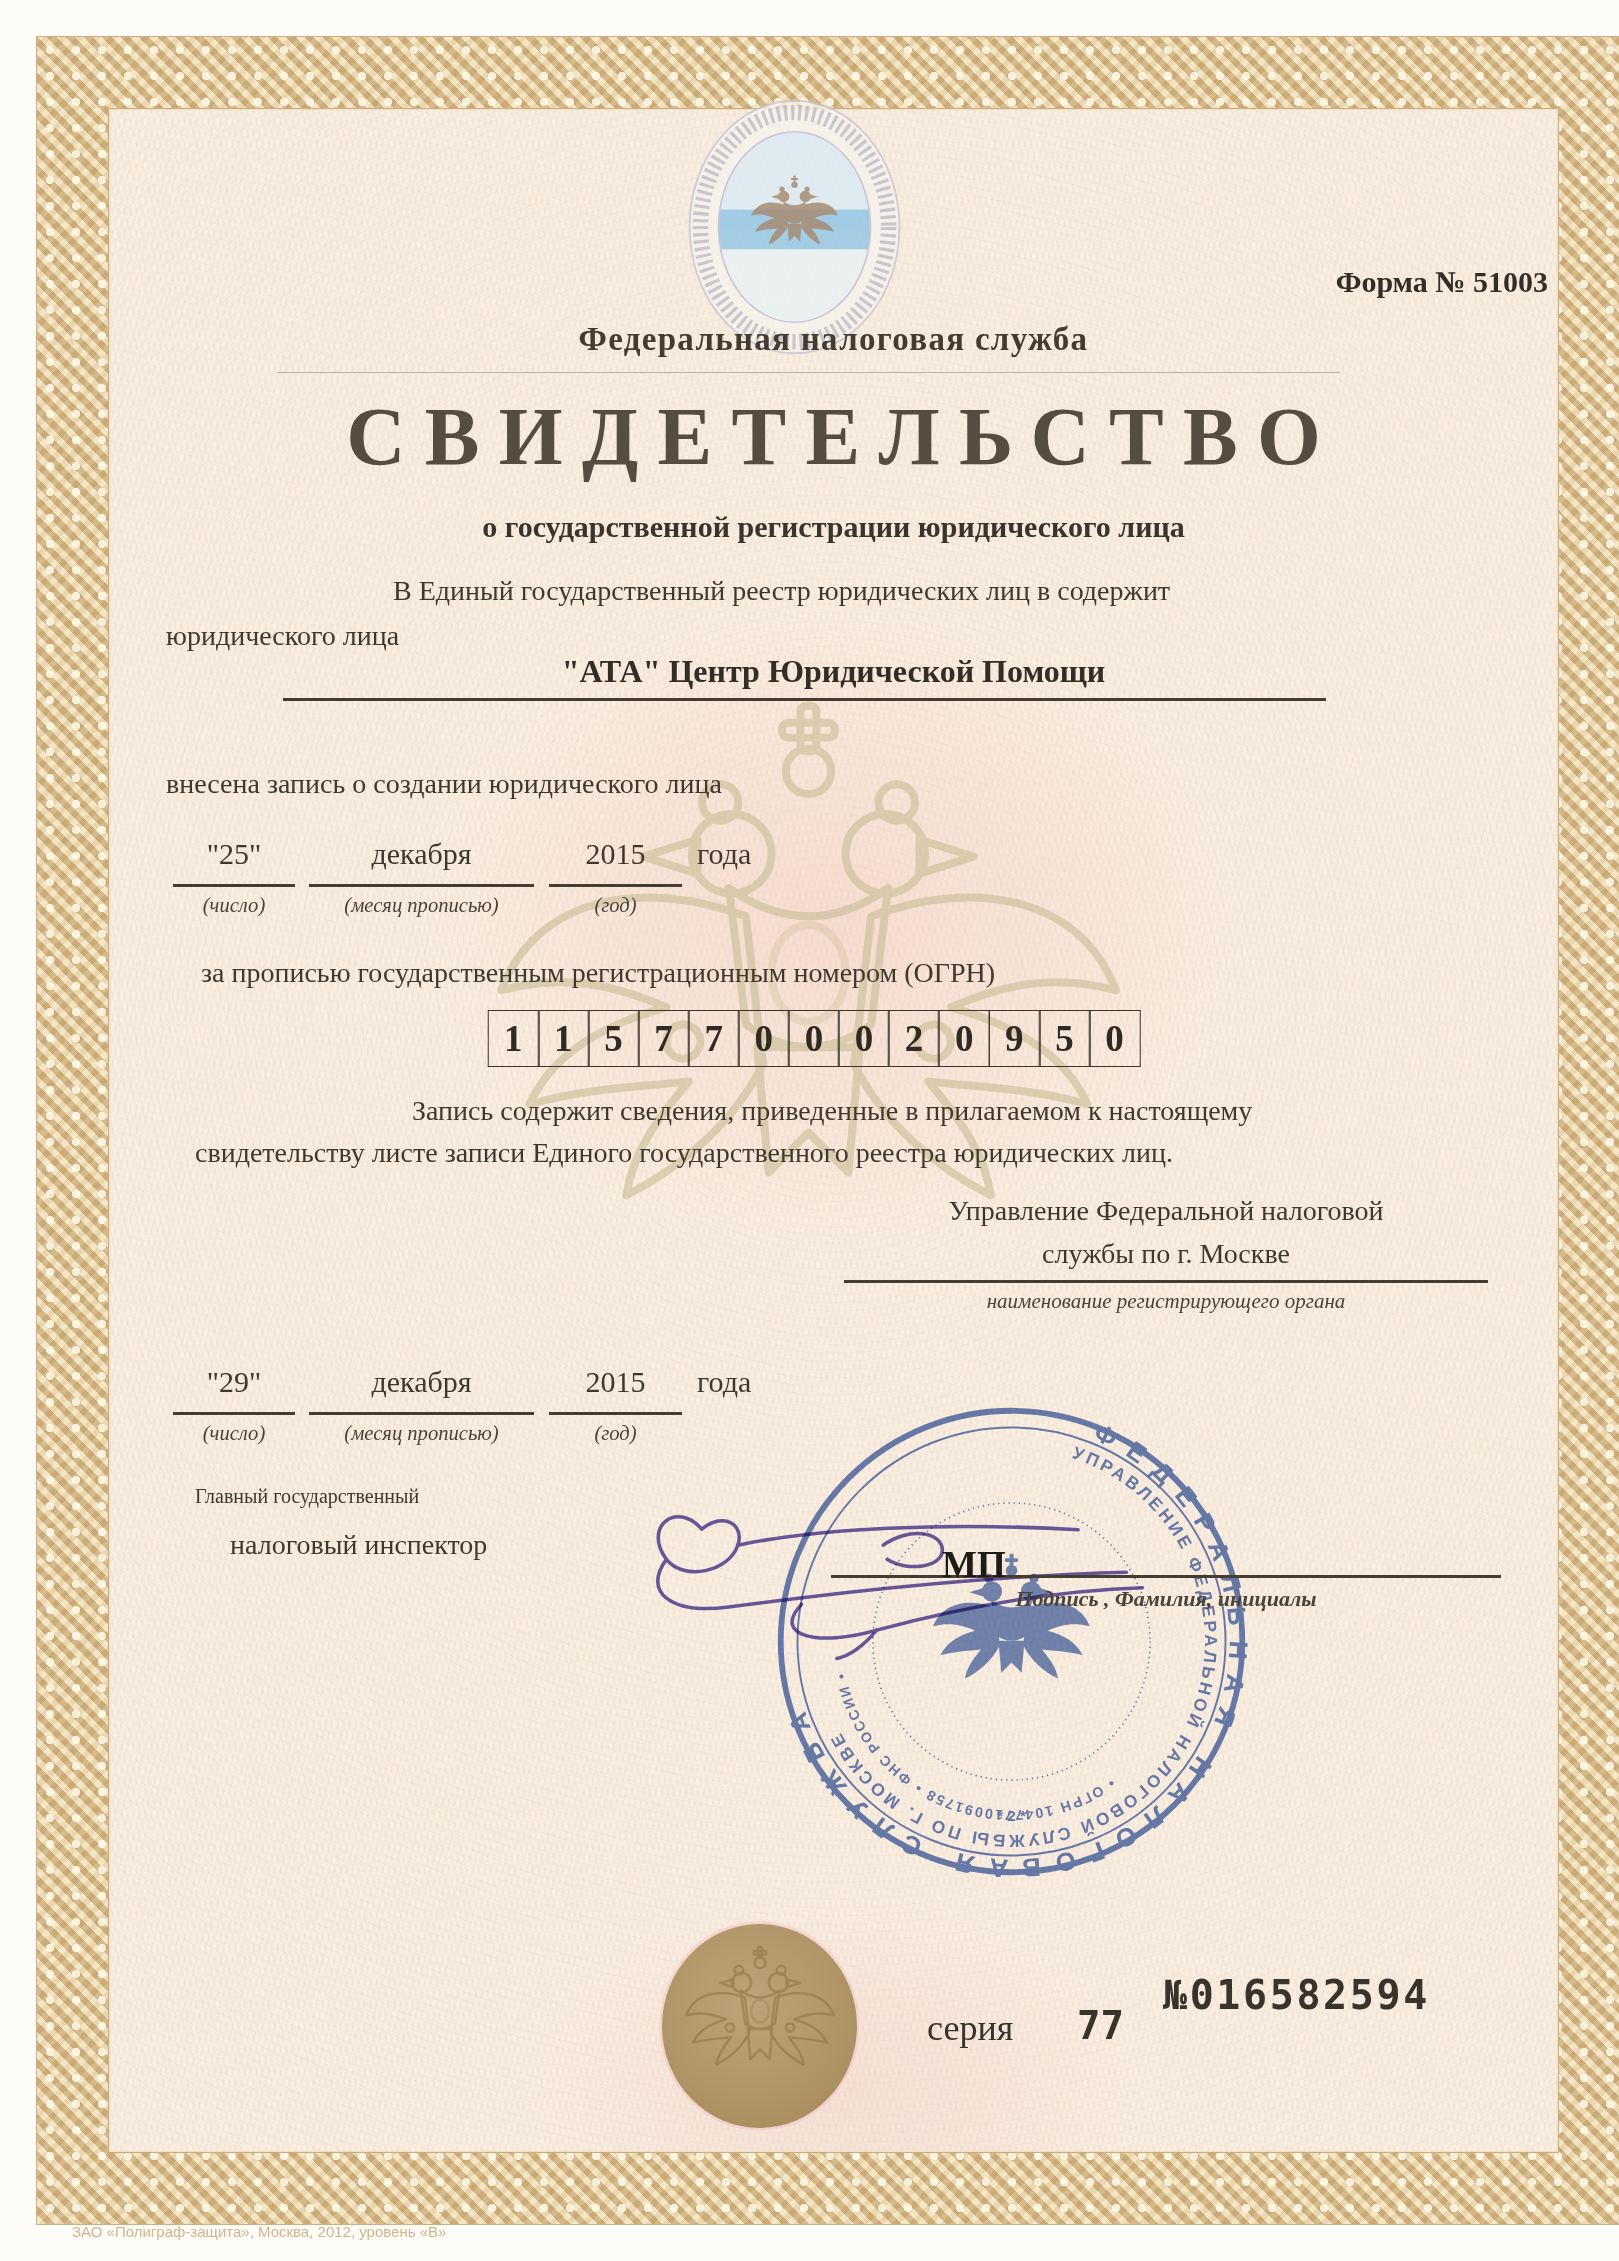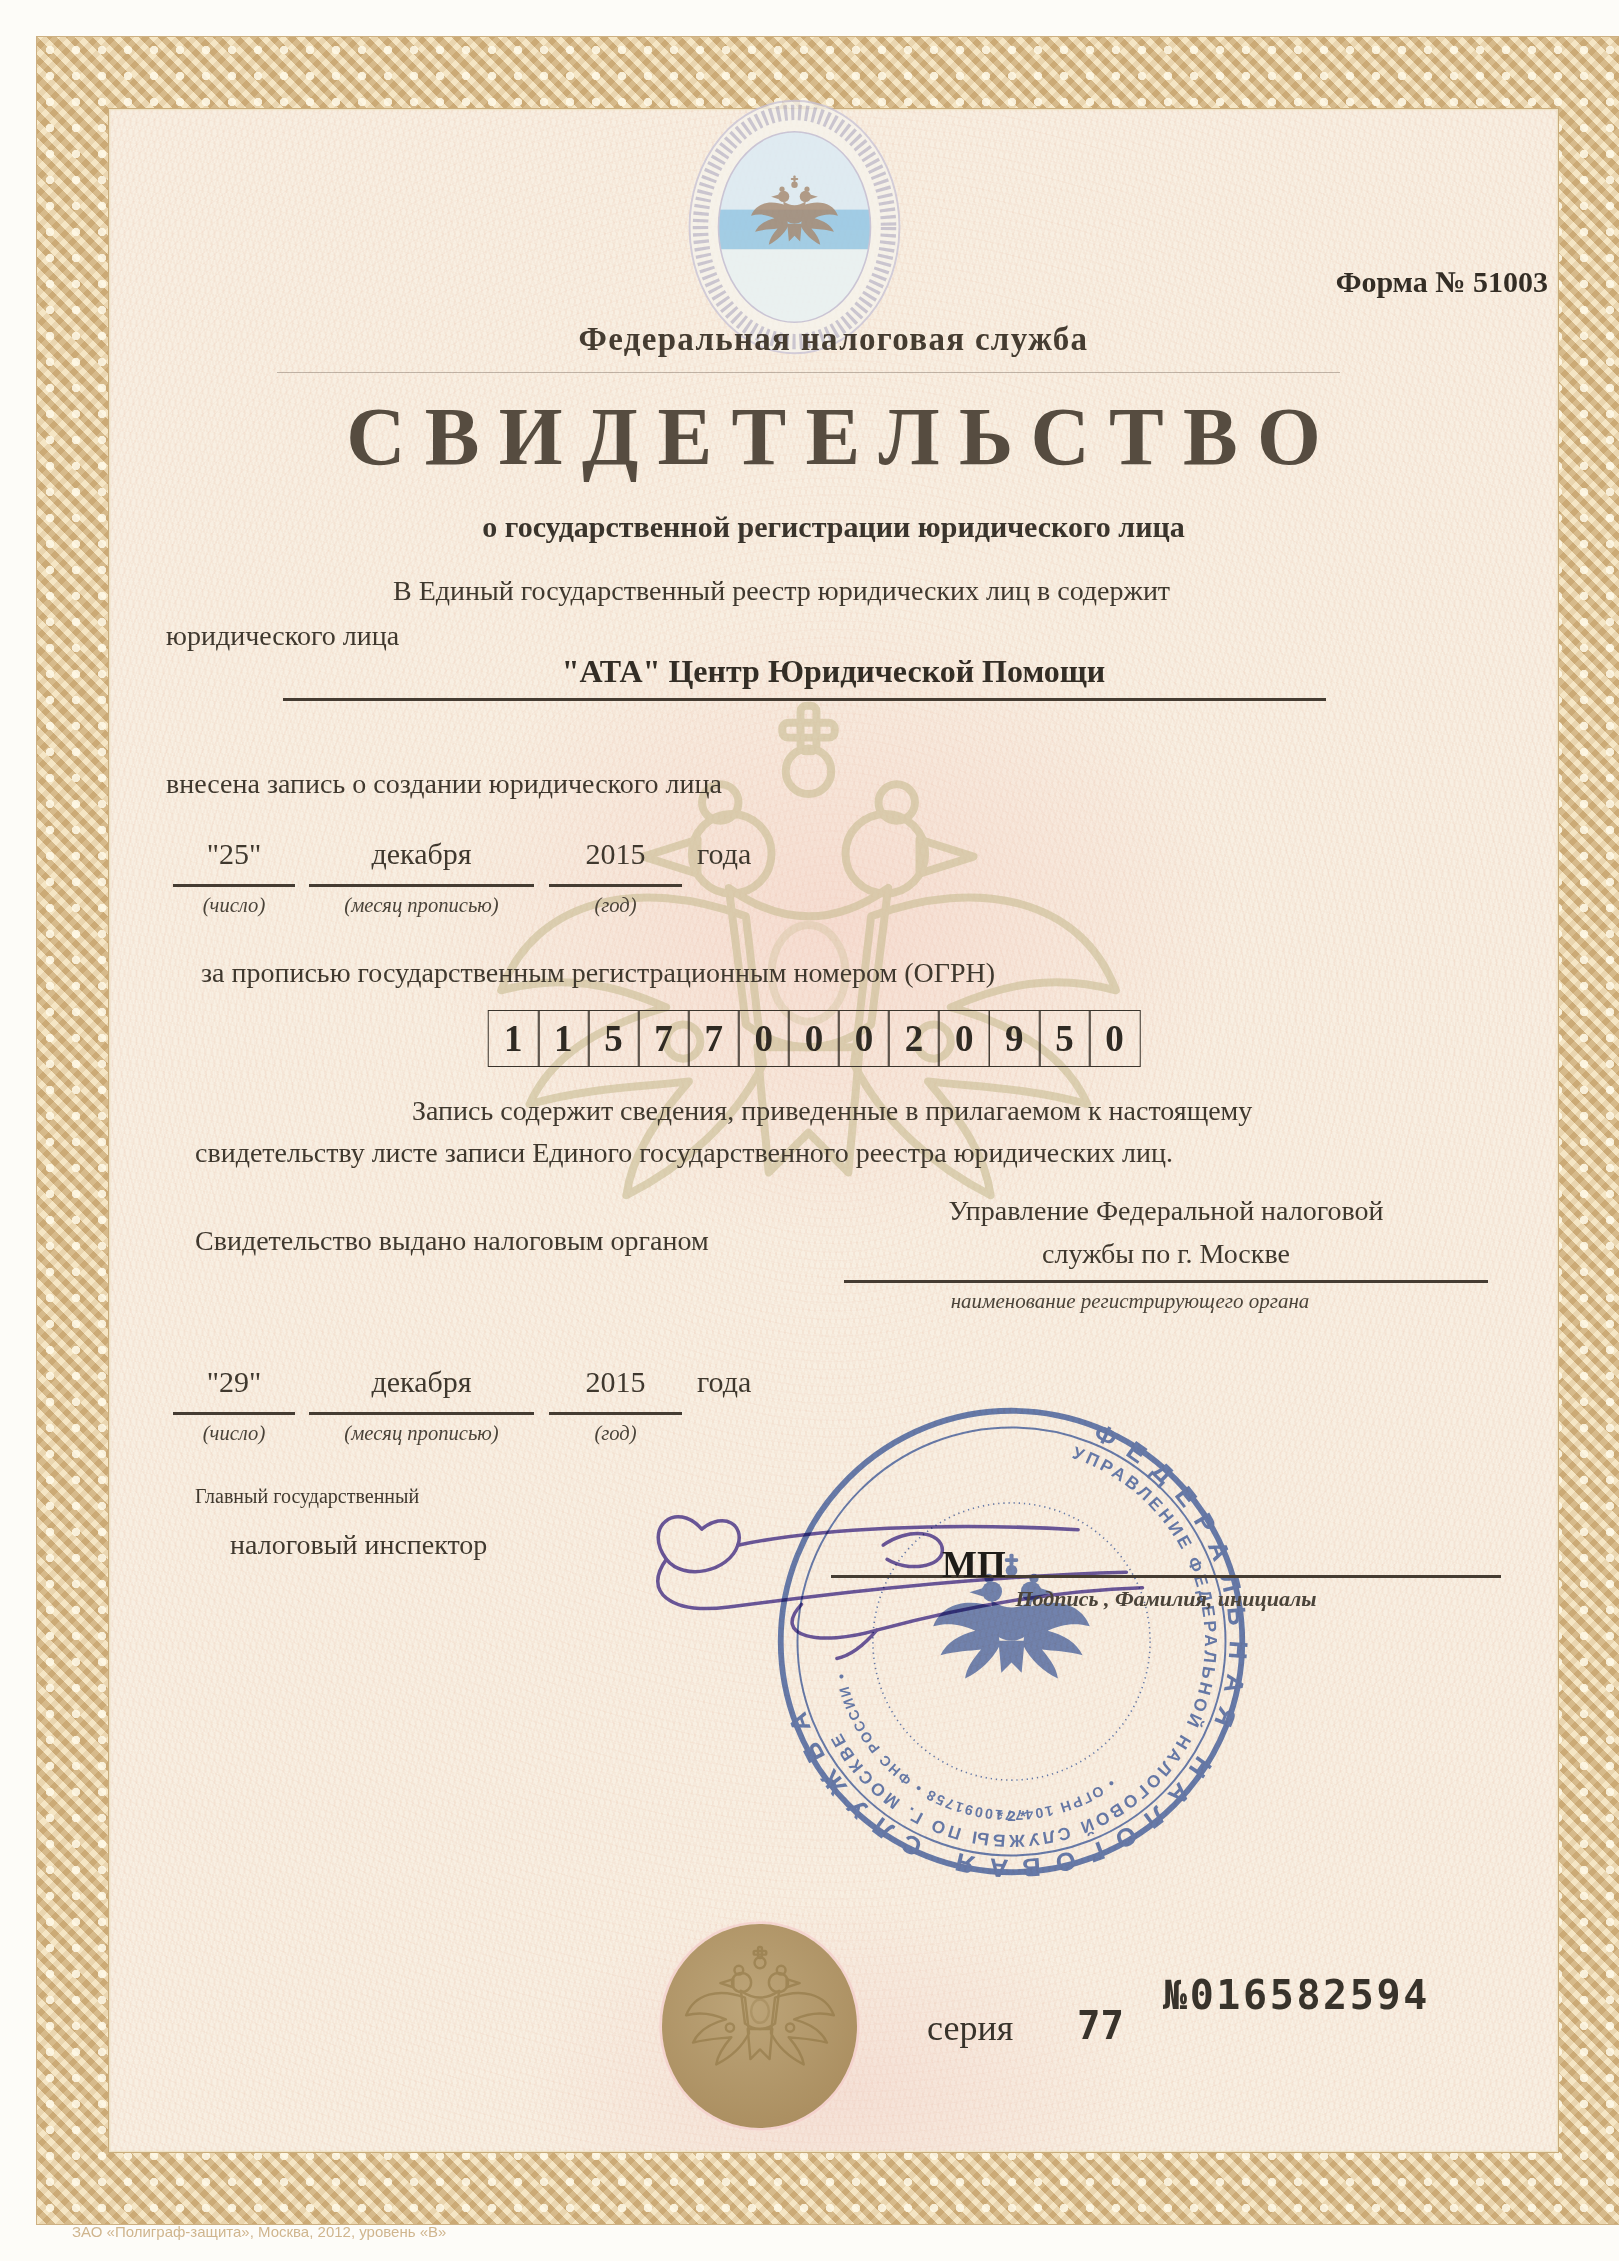--- a/index.html
+++ b/index.html
@@ -138,25 +138,24 @@
     <div class="ogrn-cell">2</div>
     <div class="ogrn-cell">0</div>
     <div class="ogrn-cell">9</div>
     <div class="ogrn-cell">5</div>
     <div class="ogrn-cell">0</div>
   </div>
 
   <div class="t" style="left:412px;top:1095px;font-size:28px;">Запись содержит сведения, приведенные в прилагаемом к настоящему</div>
   <div class="t" style="left:195px;top:1137px;font-size:28px;">свидетельству листе записи Единого государственного реестра юридических лиц.</div>
 
-  <div class="t" style="left:195px;top:1225px;font-size:28px;">Свидетельство выдано налоговым органом</div>
   <div class="t" style="left:844px;top:1195px;width:644px;text-align:center;font-size:28px;">Управление Федеральной налоговой</div>
   <div class="t" style="left:844px;top:1238px;width:644px;text-align:center;font-size:28px;">службы по г. Москве</div>
   <div class="rule" style="left:844px;top:1280px;width:644px;height:2.6px;"></div>
-  <div class="t ital" style="left:808px;top:1289px;width:644px;text-align:center;font-size:21px;">наименование регистрирующего органа</div>
+  <div class="t ital" style="left:844px;top:1289px;width:644px;text-align:center;font-size:21px;">наименование регистрирующего органа</div>
 
   <div class="t" style="left:173px;top:1365px;width:122px;text-align:center;font-size:30px;">"29"</div>
   <div class="rule" style="left:173px;top:1412px;width:122px;height:2.6px;"></div>
   <div class="t ital" style="left:173px;top:1422px;width:122px;text-align:center;font-size:20.6px;">(число)</div>
   <div class="t" style="left:309px;top:1365px;width:225px;text-align:center;font-size:30px;">декабря</div>
   <div class="rule" style="left:309px;top:1412px;width:225px;height:2.6px;"></div>
   <div class="t ital" style="left:309px;top:1422px;width:225px;text-align:center;font-size:20.6px;">(месяц прописью)</div>
   <div class="t" style="left:549px;top:1365px;width:133px;text-align:center;font-size:30px;">2015</div>
   <div class="rule" style="left:549px;top:1412px;width:133px;height:2.6px;"></div>
   <div class="t ital" style="left:549px;top:1422px;width:133px;text-align:center;font-size:20.6px;">(год)</div>

